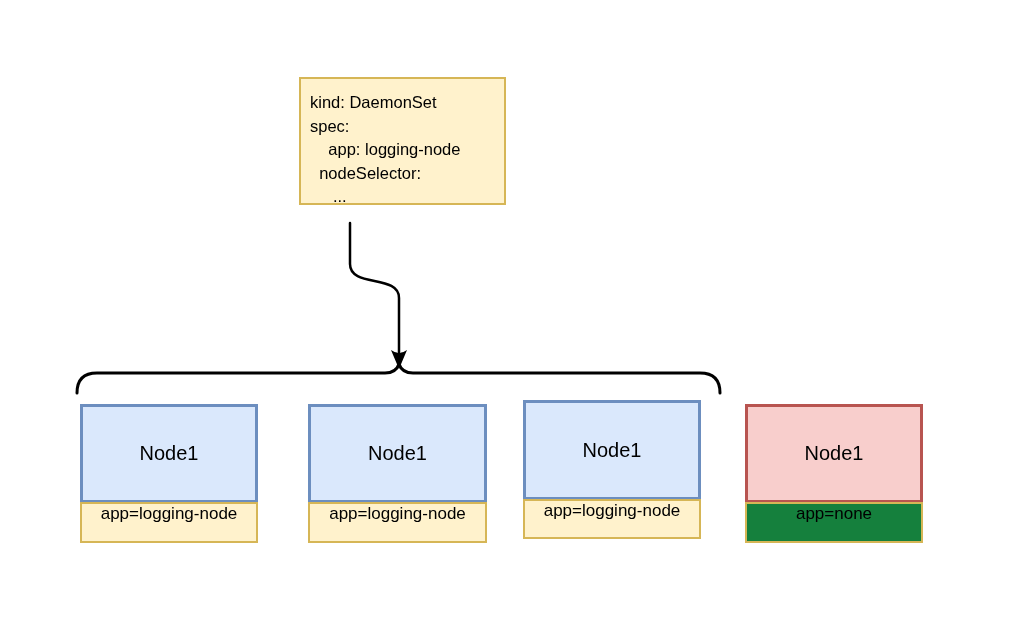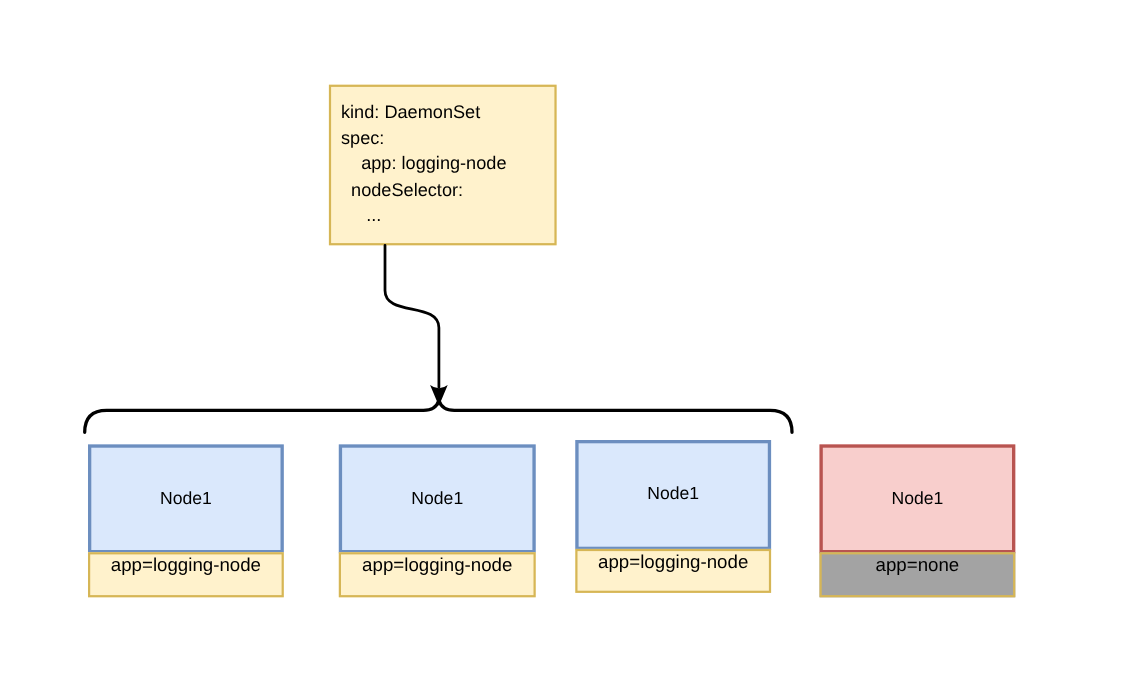--- a/index.html
+++ b/index.html
@@ -21,21 +21,21 @@
     top: 0;
     width: 1024px;
     height: 617px;
     pointer-events: none;
   }
   .spec-box {
     position: absolute;
     left: 299px;
     top: 77px;
     width: 207px;
-    height: 146px;
+    height: 128px;
     box-sizing: border-box;
     border: 2px solid #D6B656;
     background: #FFF2CC;
     padding: 12px 0 0 9px;
     color: #000000;
   }
   .spec-line {
     white-space: pre;
     font-size: 16.5px;
     line-height: 23.5px;
@@ -45,21 +45,21 @@
     position: absolute;
     display: flex;
     flex-direction: column;
   }
   .node-body {
     box-sizing: border-box;
     border: 3px solid;
     display: flex;
     align-items: center;
     justify-content: center;
-    font-size: 16px;
+    font-size: 20px;
     color: #000000;
   }
   .node-label {
     box-sizing: border-box;
     border: 2px solid;
     margin-top: -1px;
     display: flex;
     justify-content: center;
     font-size: 17px;
     color: #000000;
@@ -117,18 +117,18 @@
     </div>
     <div class="node-label" style="background-color: rgb(255, 242, 204); border-color: rgb(214, 182, 86);">
       <span>app=logging-node</span>
     </div>
   </div>
 
   <div class="node node-4">
     <div class="node-body" style="background-color: rgb(248, 206, 204); border-color: rgb(184, 84, 80);">
       <span>Node1</span>
     </div>
-    <div class="node-label" style="background-color: #a3a3a3; border-color: rgb(214, 182, 86);">
+    <div class="node-label" style="background-color: #15803d; border-color: rgb(214, 182, 86);">
       <span>app=none</span>
     </div>
   </div>
 
 </div>
 
 </body></html>

